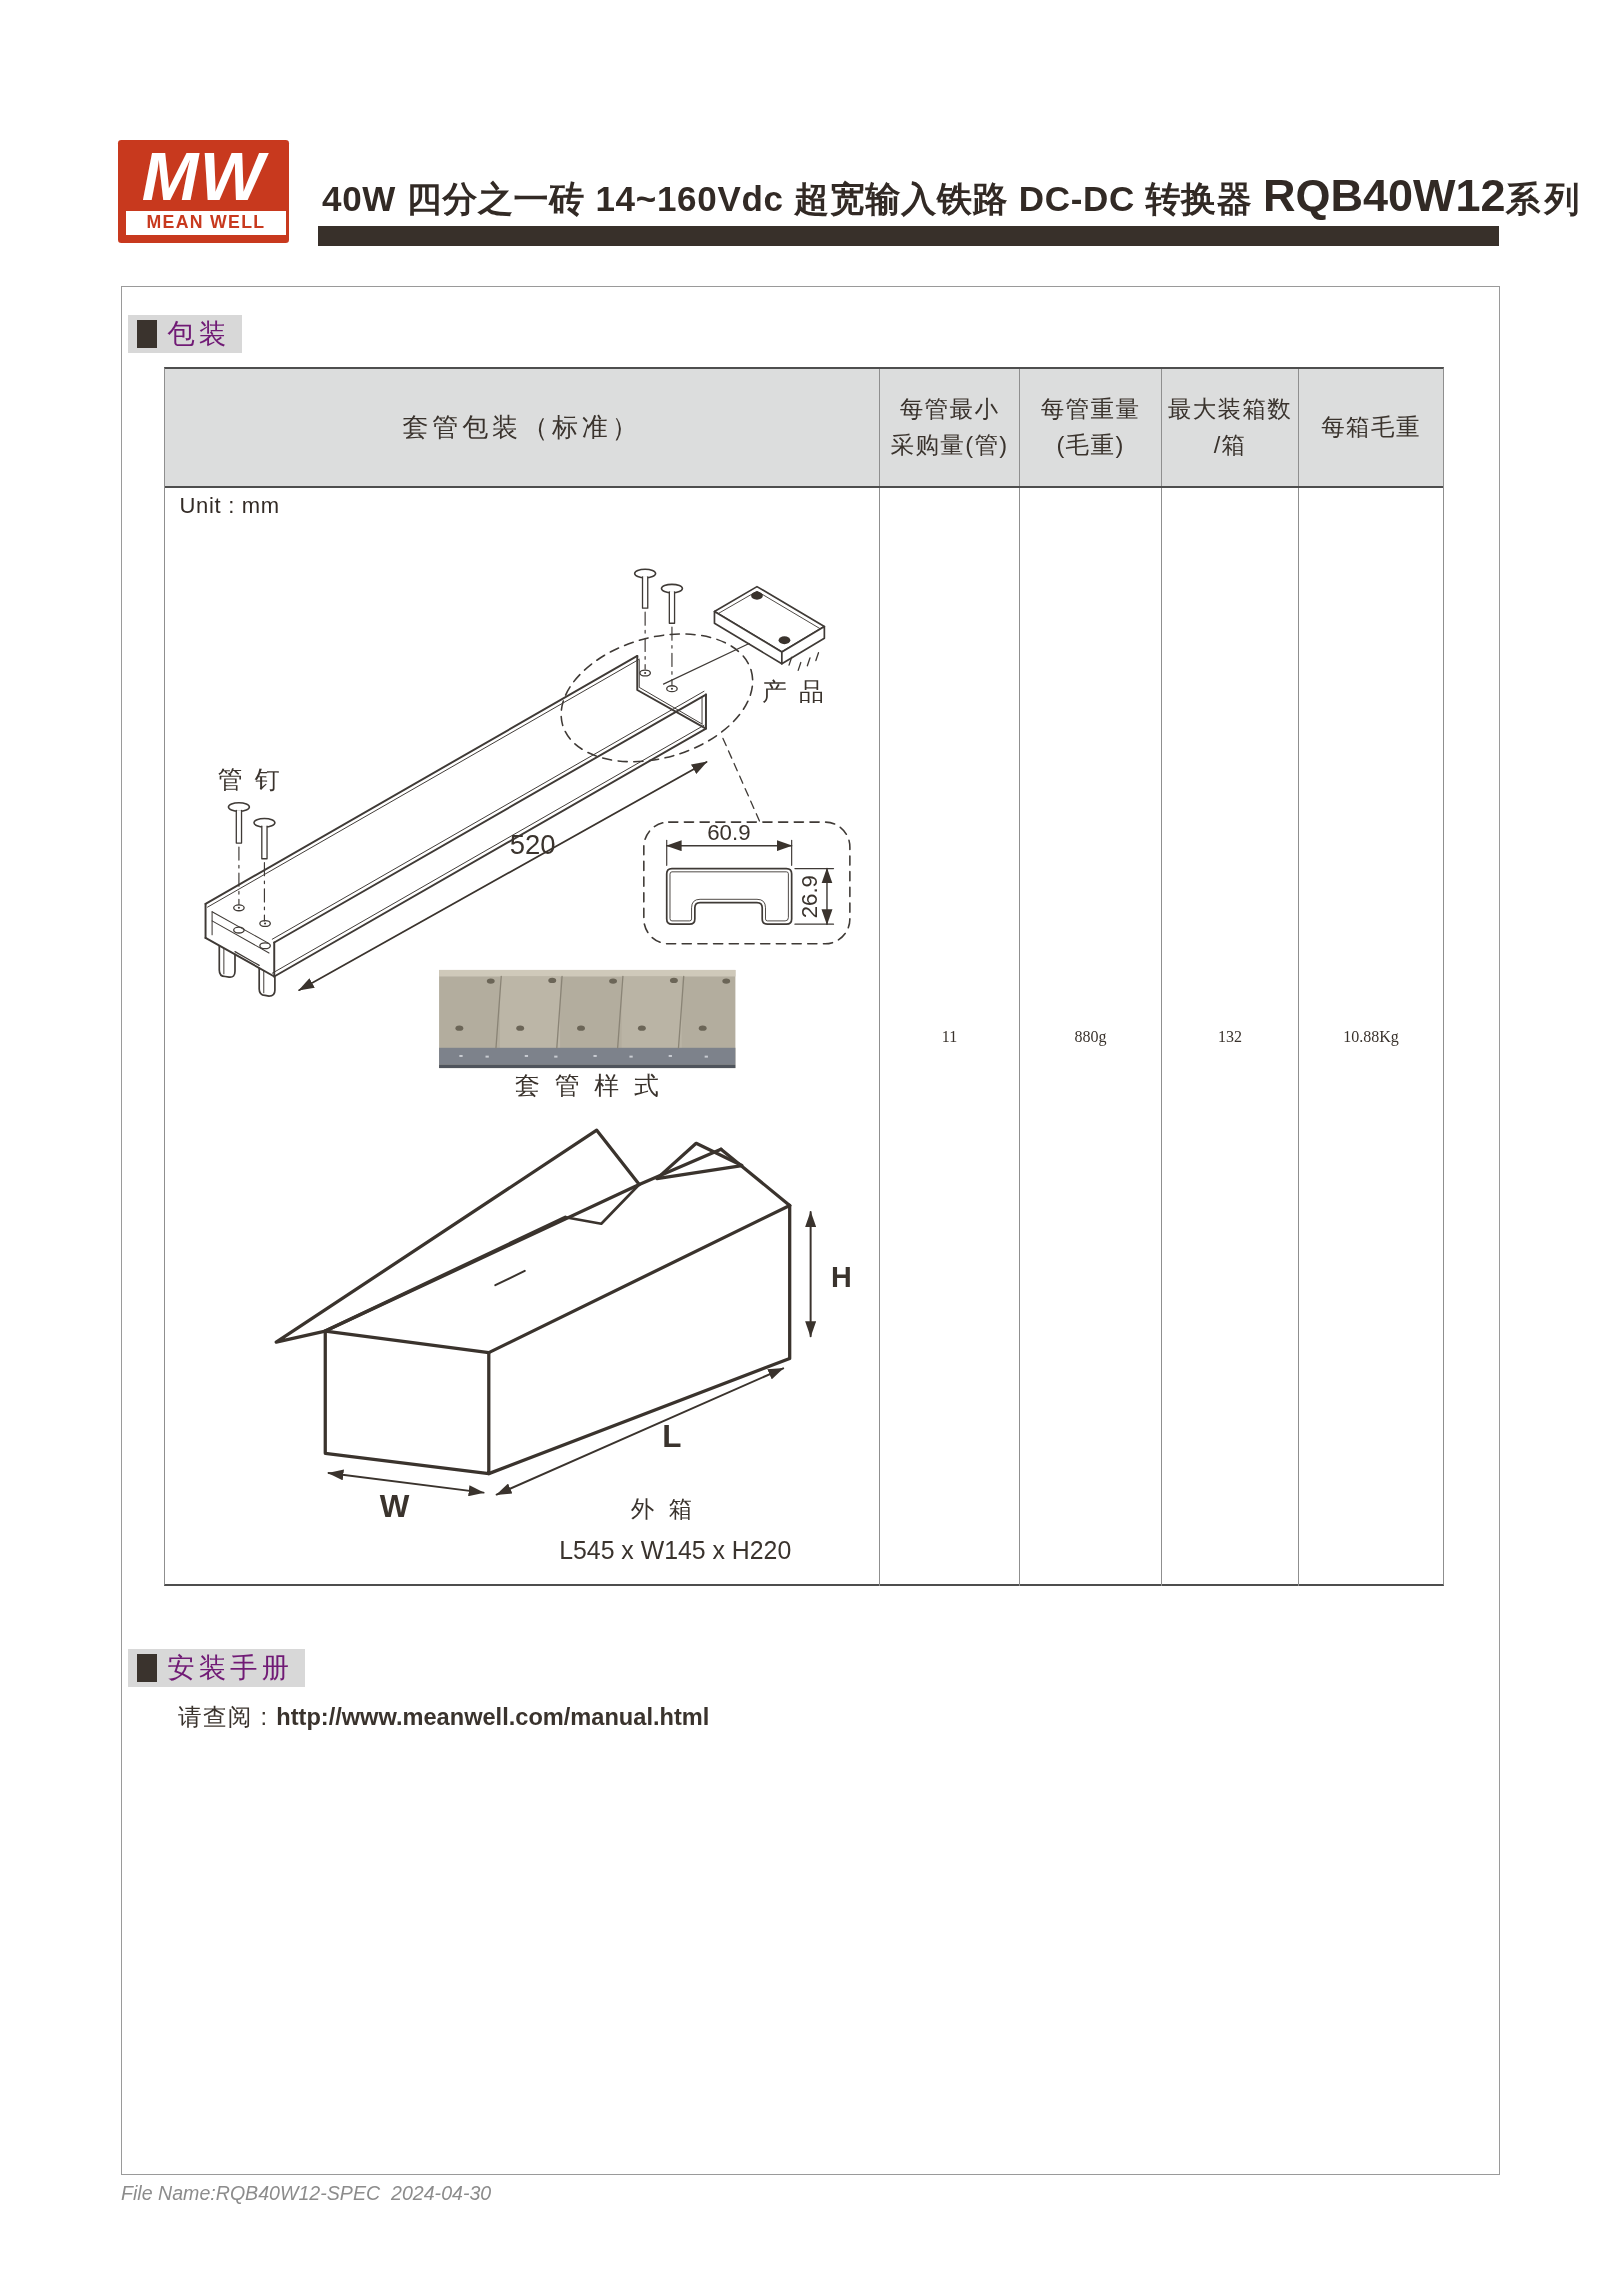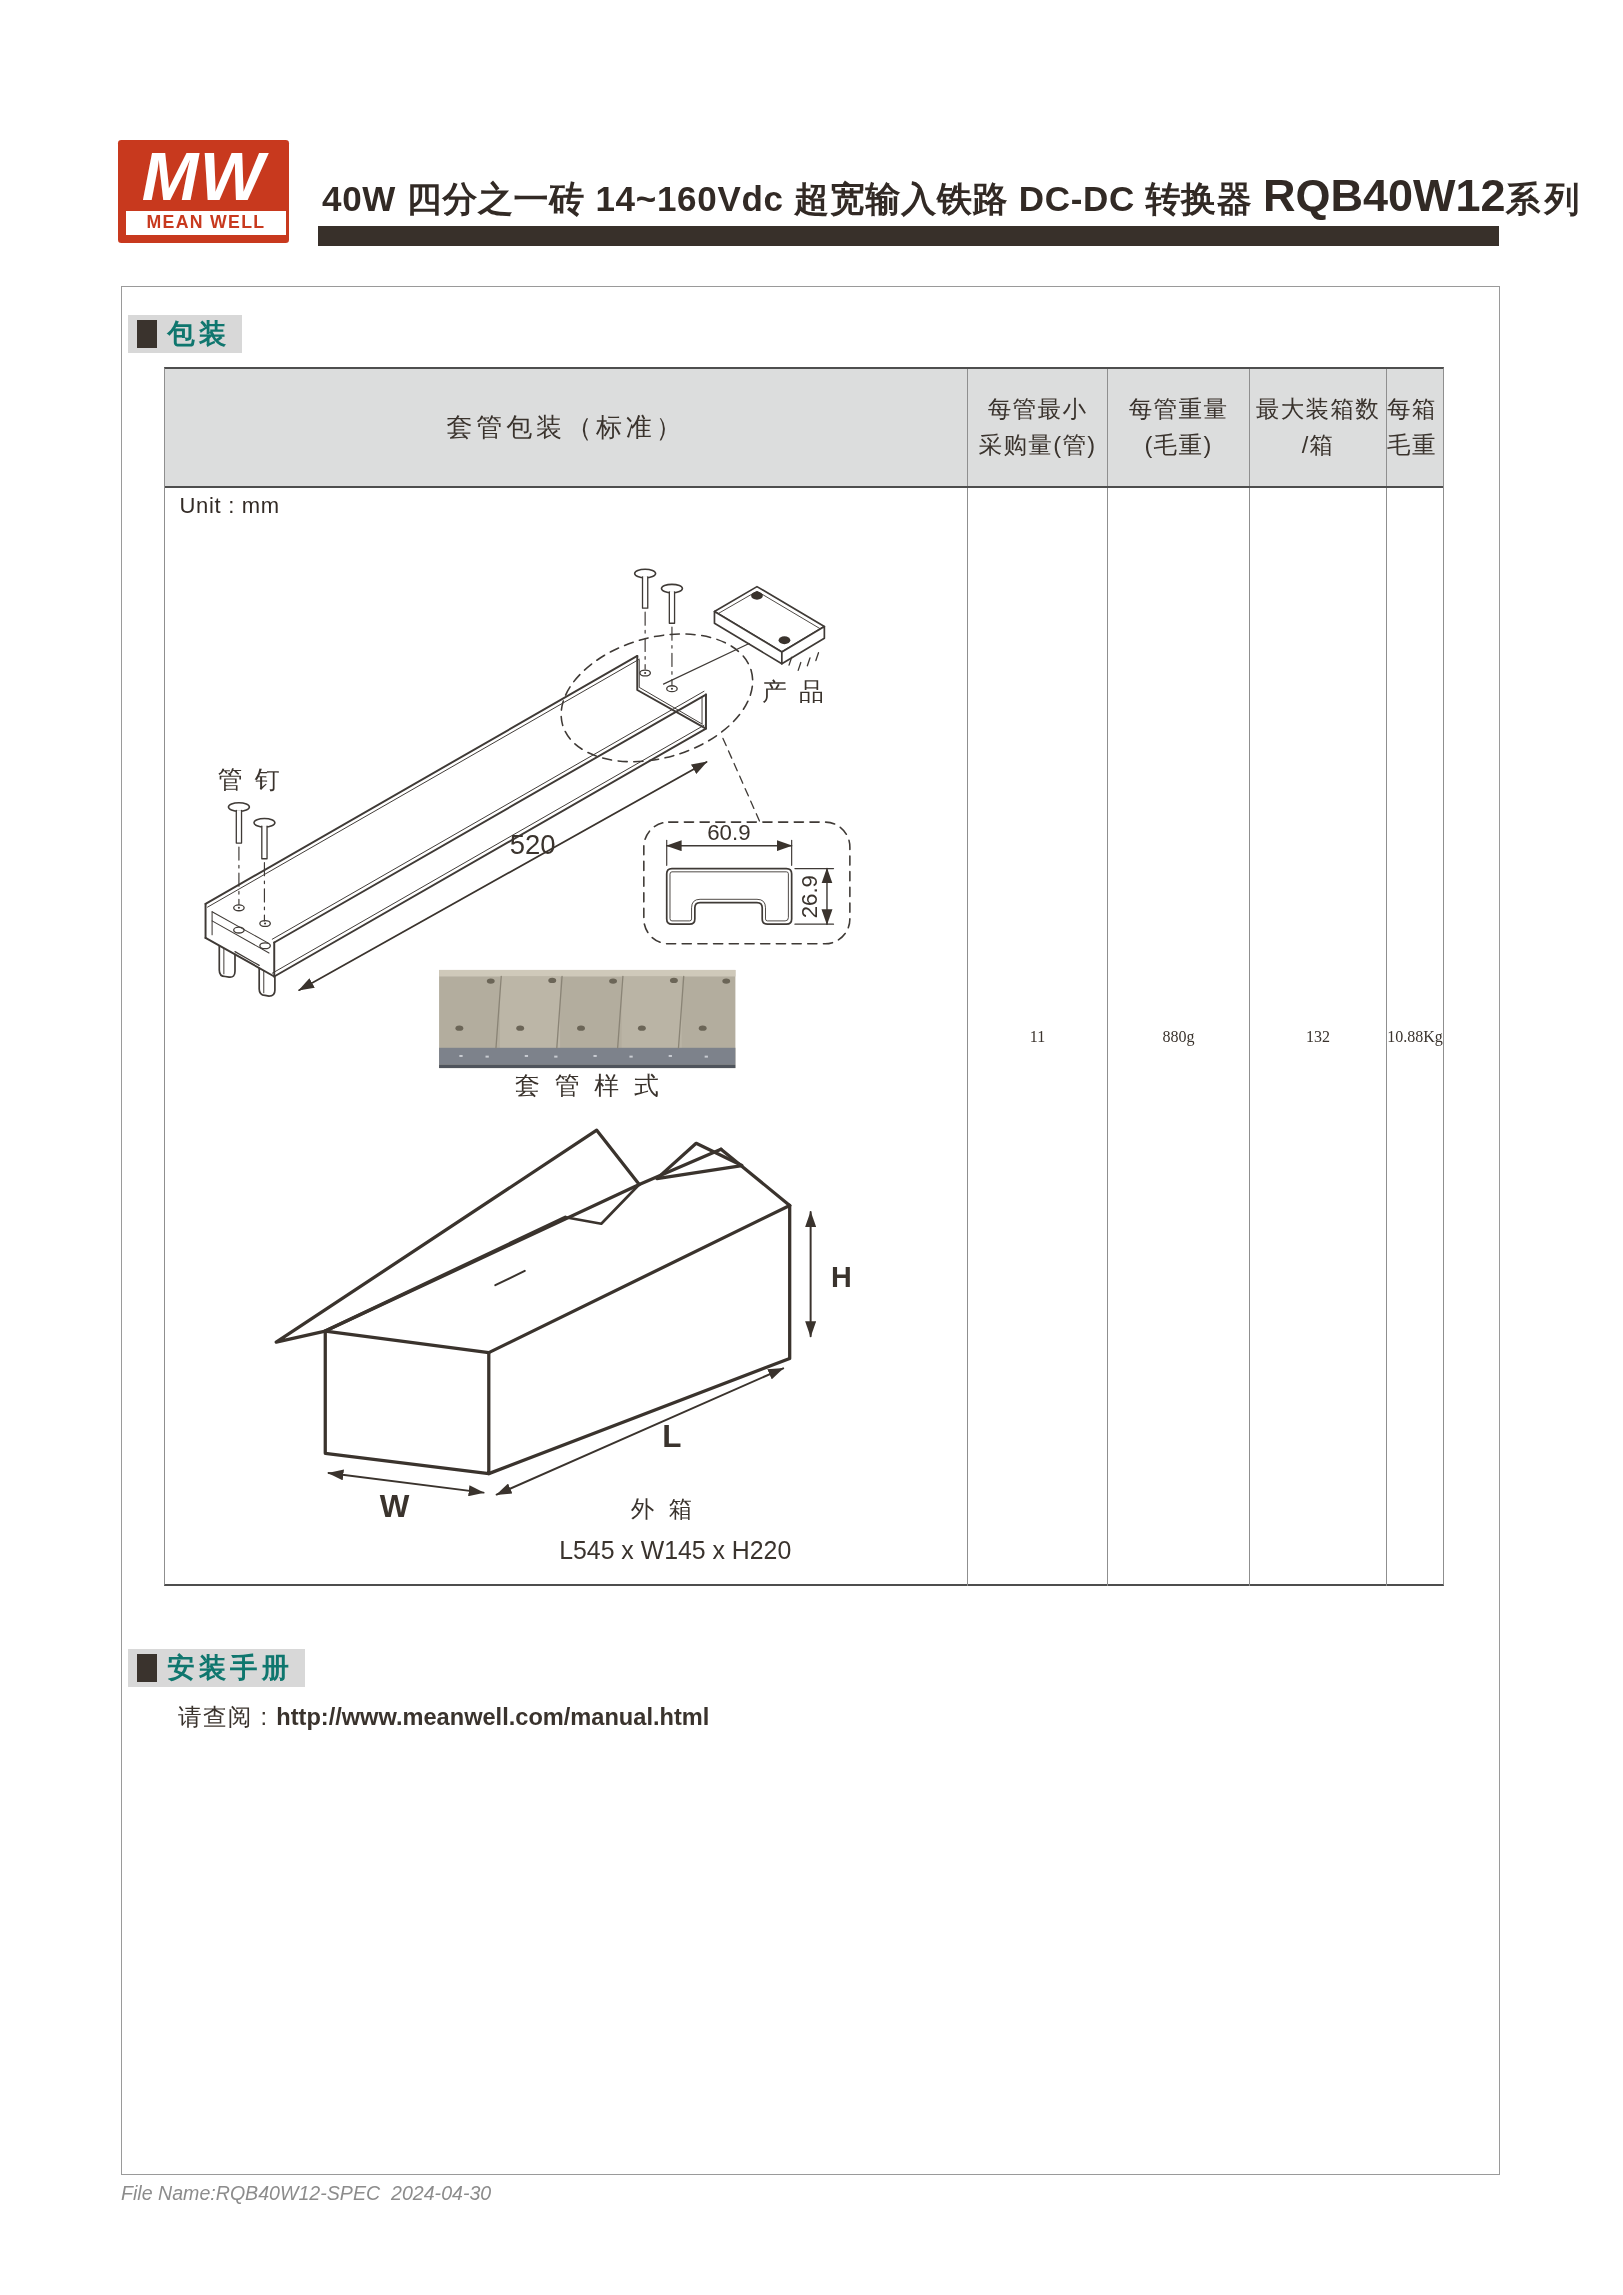--- a/index.html
+++ b/index.html
@@ -18,28 +18,28 @@
   .title .t1{font-size:35px;letter-spacing:0.7px;}
   .title .t2{font-size:45px;letter-spacing:0px;}
   .title .t3{font-size:35px;letter-spacing:3.9px;}
   .hbar{position:absolute;left:318px;top:226px;width:1181px;height:20px;background:#38302a;}
   
   .frame{position:absolute;left:121px;top:286px;width:1377px;height:1887px;border:1.3px solid #9a9a9a;}
   
   .seclabel{position:absolute;height:38px;background:#d8d8d8;display:flex;align-items:center;
             gap:10.5px;padding:0 11.8px 0 9.2px;}
   .seclabel .sq{width:19.6px;height:27.5px;background:#3a332d;}
-  .seclabel .txt{font-size:27.5px;color:#0f766e;letter-spacing:3.9px;font-weight:bold;}
+  .seclabel .txt{font-size:27.5px;color:#701a75;letter-spacing:3.9px;}
   
   .ptable{position:absolute;left:164px;top:367px;width:1280px;height:1219px;
           border-left:1.3px solid #8f8f8f;border-right:1.3px solid #8f8f8f;
           border-top:2.6px solid #4e4e4e;border-bottom:2.6px solid #4e4e4e;box-sizing:border-box;}
   .thead{display:flex;height:119px;background:#dcdddd;border-bottom:2.6px solid #4e4e4e;box-sizing:border-box;}
   .tbody{display:flex;height:1098px;}
-  .c1{width:803px;} .c2{width:140px;} .c3{width:142px;} .c4{width:137px;} .c5{width:147px;flex:1;}
+  .c1{width:715px;} .c2{width:140px;} .c3{width:142px;} .c4{width:137px;} .c5{width:147px;flex:1;}
   .hcell{display:flex;flex-direction:column;align-items:center;justify-content:center;
          font-size:23.6px;color:#3a332d;letter-spacing:1.3px;line-height:1.5;
          border-right:1.3px solid #8f8f8f;box-sizing:border-box;}
   .hcell:last-child{border-right:none;}
   .hcell.big{font-size:26px;letter-spacing:3.9px;}
   .vcell{display:flex;align-items:center;justify-content:center;font-size:16px;color:#3a332d;
          border-right:1.3px solid #8f8f8f;box-sizing:border-box;font-family:Liberation Serif, serif;}
   .vcell:last-child{border-right:none;}
   .drawcell{position:relative;border-right:1.3px solid #8f8f8f;box-sizing:border-box;}
   .unit{position:absolute;left:14.4px;top:5.2px;font-size:22px;color:#332b26;letter-spacing:0.7px;}

